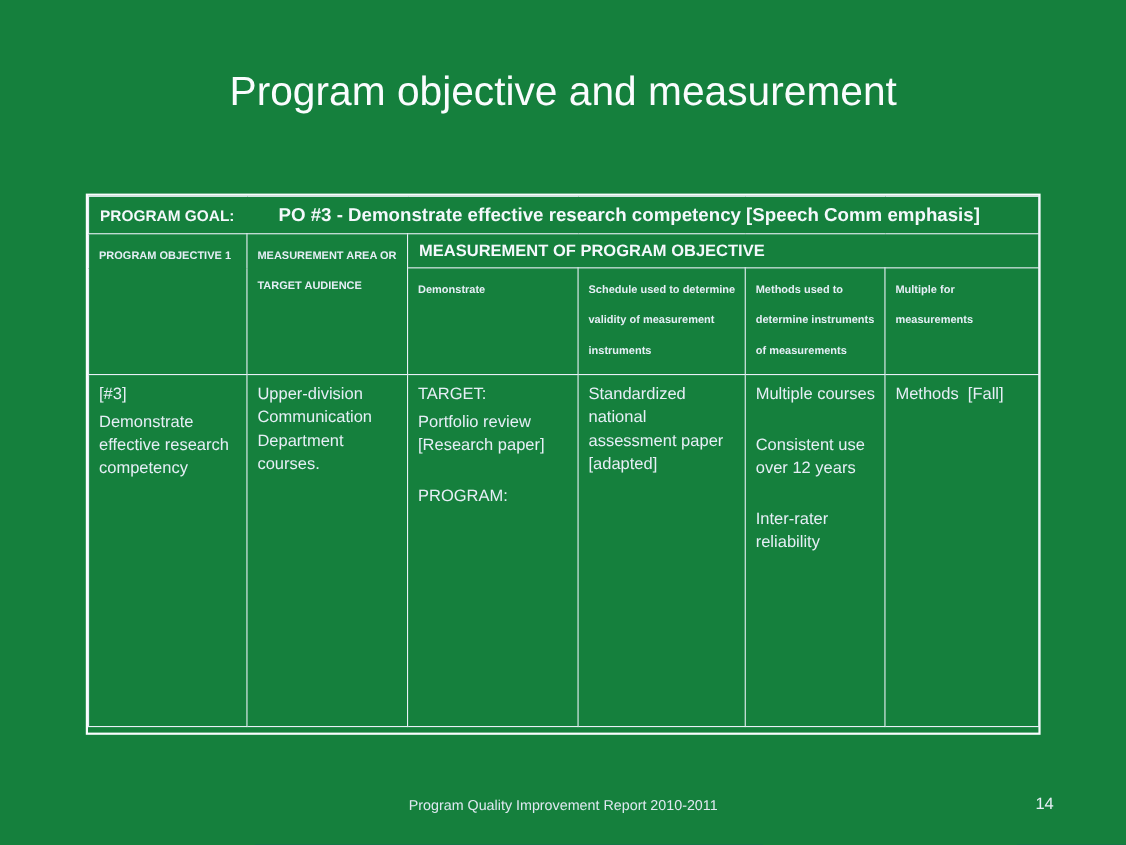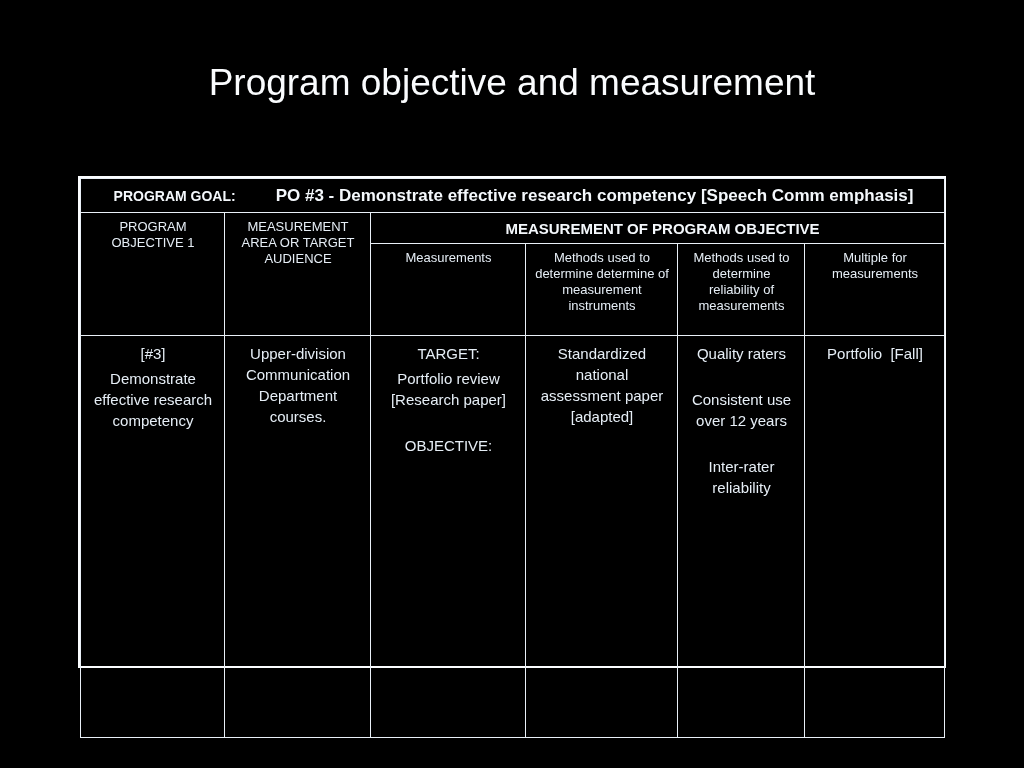--- a/index.html
+++ b/index.html
@@ -3,21 +3,21 @@
 <meta charset="utf-8">
 <style>
   html, body { margin: 0; padding: 0; }
   body {
     width: 1024px; height: 768px;
     background: #1F497D;
     font-family: "Liberation Sans", sans-serif;
     position: relative;
     overflow: hidden;
   }
-  .slide { position: absolute; inset: 0; background: #000000; }
+  .slide { position: absolute; inset: 0; background: #15803d; }
 
   .slide-title {
     position: absolute;
     top: 62px; left: 0; right: 0;
     text-align: center;
     color: #FAFCFE;
     font-size: 37px;
     font-weight: 400;
     letter-spacing: 0px;
     margin: 0;
@@ -25,24 +25,23 @@
 
   .table-frame {
     position: absolute;
     left: 78px; top: 176px;
     width: 868px; height: 492px;
     border: 2px solid #FBFDFF;
     box-sizing: border-box;
   }
   table.program-table {
     width: 100%;
-    height: 560px;
+    height: 483px;
     border-collapse: collapse;
     table-layout: fixed;
-    text-align: center;
   }
   table.program-table td {
     border: 1.5px solid #E9F0F7;
     color: #E6EEF6;
     vertical-align: top;
     padding: 6px 8px 6px 9px;
     box-sizing: border-box;
     overflow: hidden;
   }
   tr.goal-row td {
@@ -57,24 +56,24 @@
     height: 31px;
     vertical-align: middle;
     font-size: 15px;
     font-weight: bold;
     color: #F4F8FC;
     padding: 2px 0 2px 10px;
     margin-left: 29px;
   }
   td.colhead {
     vertical-align: bottom;
-    font-size: 13px;
-    font-weight: normal;
+    font-size: 10px;
+    font-weight: bold;
     color: #F2F7FC;
-    line-height: 16px;
+    line-height: 28px;
     padding-bottom: 7px;
   }
   tr.subhead-row { height: 92px; }
 
   tr.data-row td { vertical-align: top; padding-top: 7px; }
   .cell p {
     margin: 0 0 4px 0;
     font-size: 15px;
     line-height: 21px;
     color: #E6EEF6;
@@ -123,51 +122,55 @@
           <td colspan="6">
             <span class="goal-label">PROGRAM GOAL:</span><span class="goal-value">PO #3 - Demonstrate effective research competency [Speech Comm emphasis]</span>
           </td>
         </tr>
         <tr class="measure-row">
           <td rowspan="2" class="colhead">PROGRAM OBJECTIVE 1</td>
           <td rowspan="2" class="colhead">MEASUREMENT AREA OR TARGET AUDIENCE</td>
           <td colspan="4" class="group-head">MEASUREMENT OF PROGRAM OBJECTIVE</td>
         </tr>
         <tr class="subhead-row">
-          <td class="colhead">Measurements</td>
-          <td class="colhead">Methods used to determine determine of measurement instruments</td>
-          <td class="colhead">Methods used to determine reliability of measurements</td>
+          <td class="colhead">Demonstrate</td>
+          <td class="colhead">Schedule used to determine validity of measurement instruments</td>
+          <td class="colhead">Methods used to determine instruments of measurements</td>
           <td class="colhead">Multiple for measurements</td>
         </tr>
         <tr class="data-row">
           <td class="cell">
             <p>[#3]</p>
             <p>Demonstrate effective research competency</p>
           </td>
           <td class="cell">
             <p>Upper-division Communication Department courses.</p>
           </td>
           <td class="cell">
             <p>TARGET:</p>
             <p>Portfolio review [Research paper]</p>
             <p class="blank"></p>
-            <p>OBJECTIVE:</p>
+            <p>PROGRAM:</p>
           </td>
           <td class="cell">
             <p>Standardized national assessment paper [adapted]</p>
           </td>
           <td class="cell">
-            <p>Quality raters</p>
+            <p>Multiple courses</p>
             <p class="blank"></p>
             <p>Consistent use over 12 years</p>
             <p class="blank"></p>
             <p>Inter-rater reliability</p>
           </td>
           <td class="cell">
-            <p>Portfolio  [Fall]</p>
+            <p>Methods  [Fall]</p>
           </td>
         </tr>
       </tbody>
     </table>
   </div>
 
+  <div class="footer-bar">
+    <div class="footer-text">Program Quality Improvement Report 2010-2011</div>
+    <div class="page-number">14</div>
+  </div>
 
 </div>
 
 </body></html>

